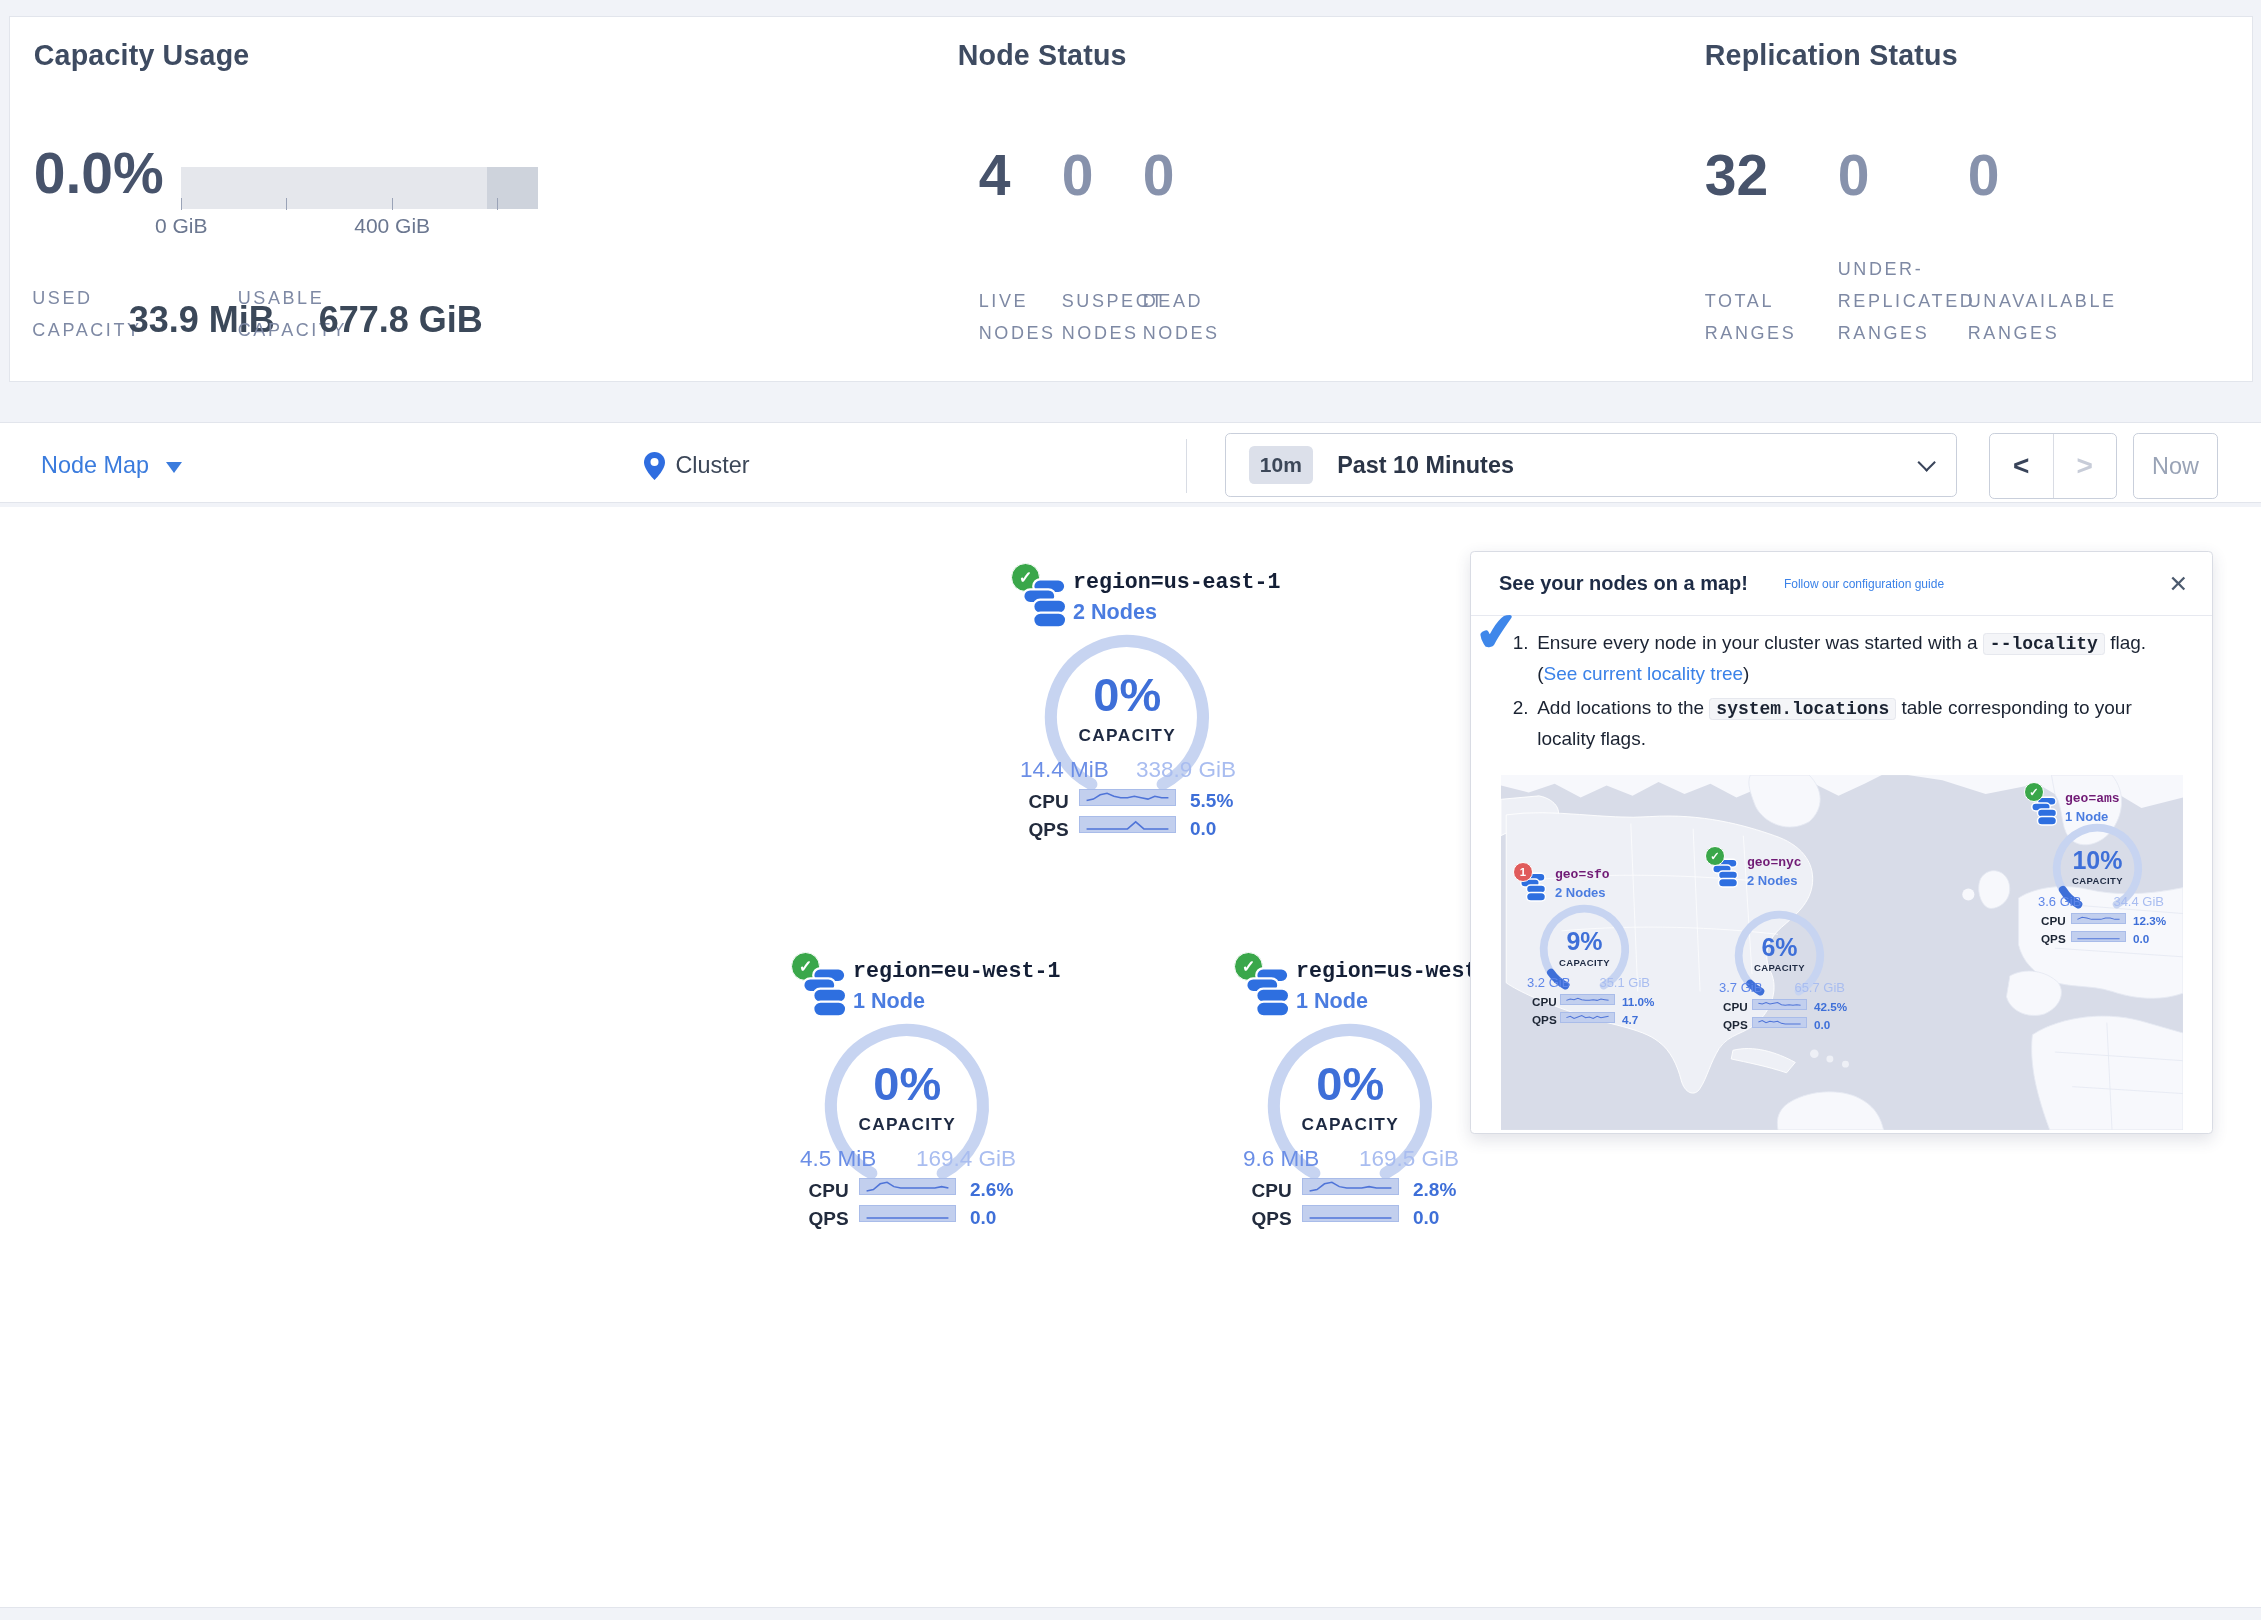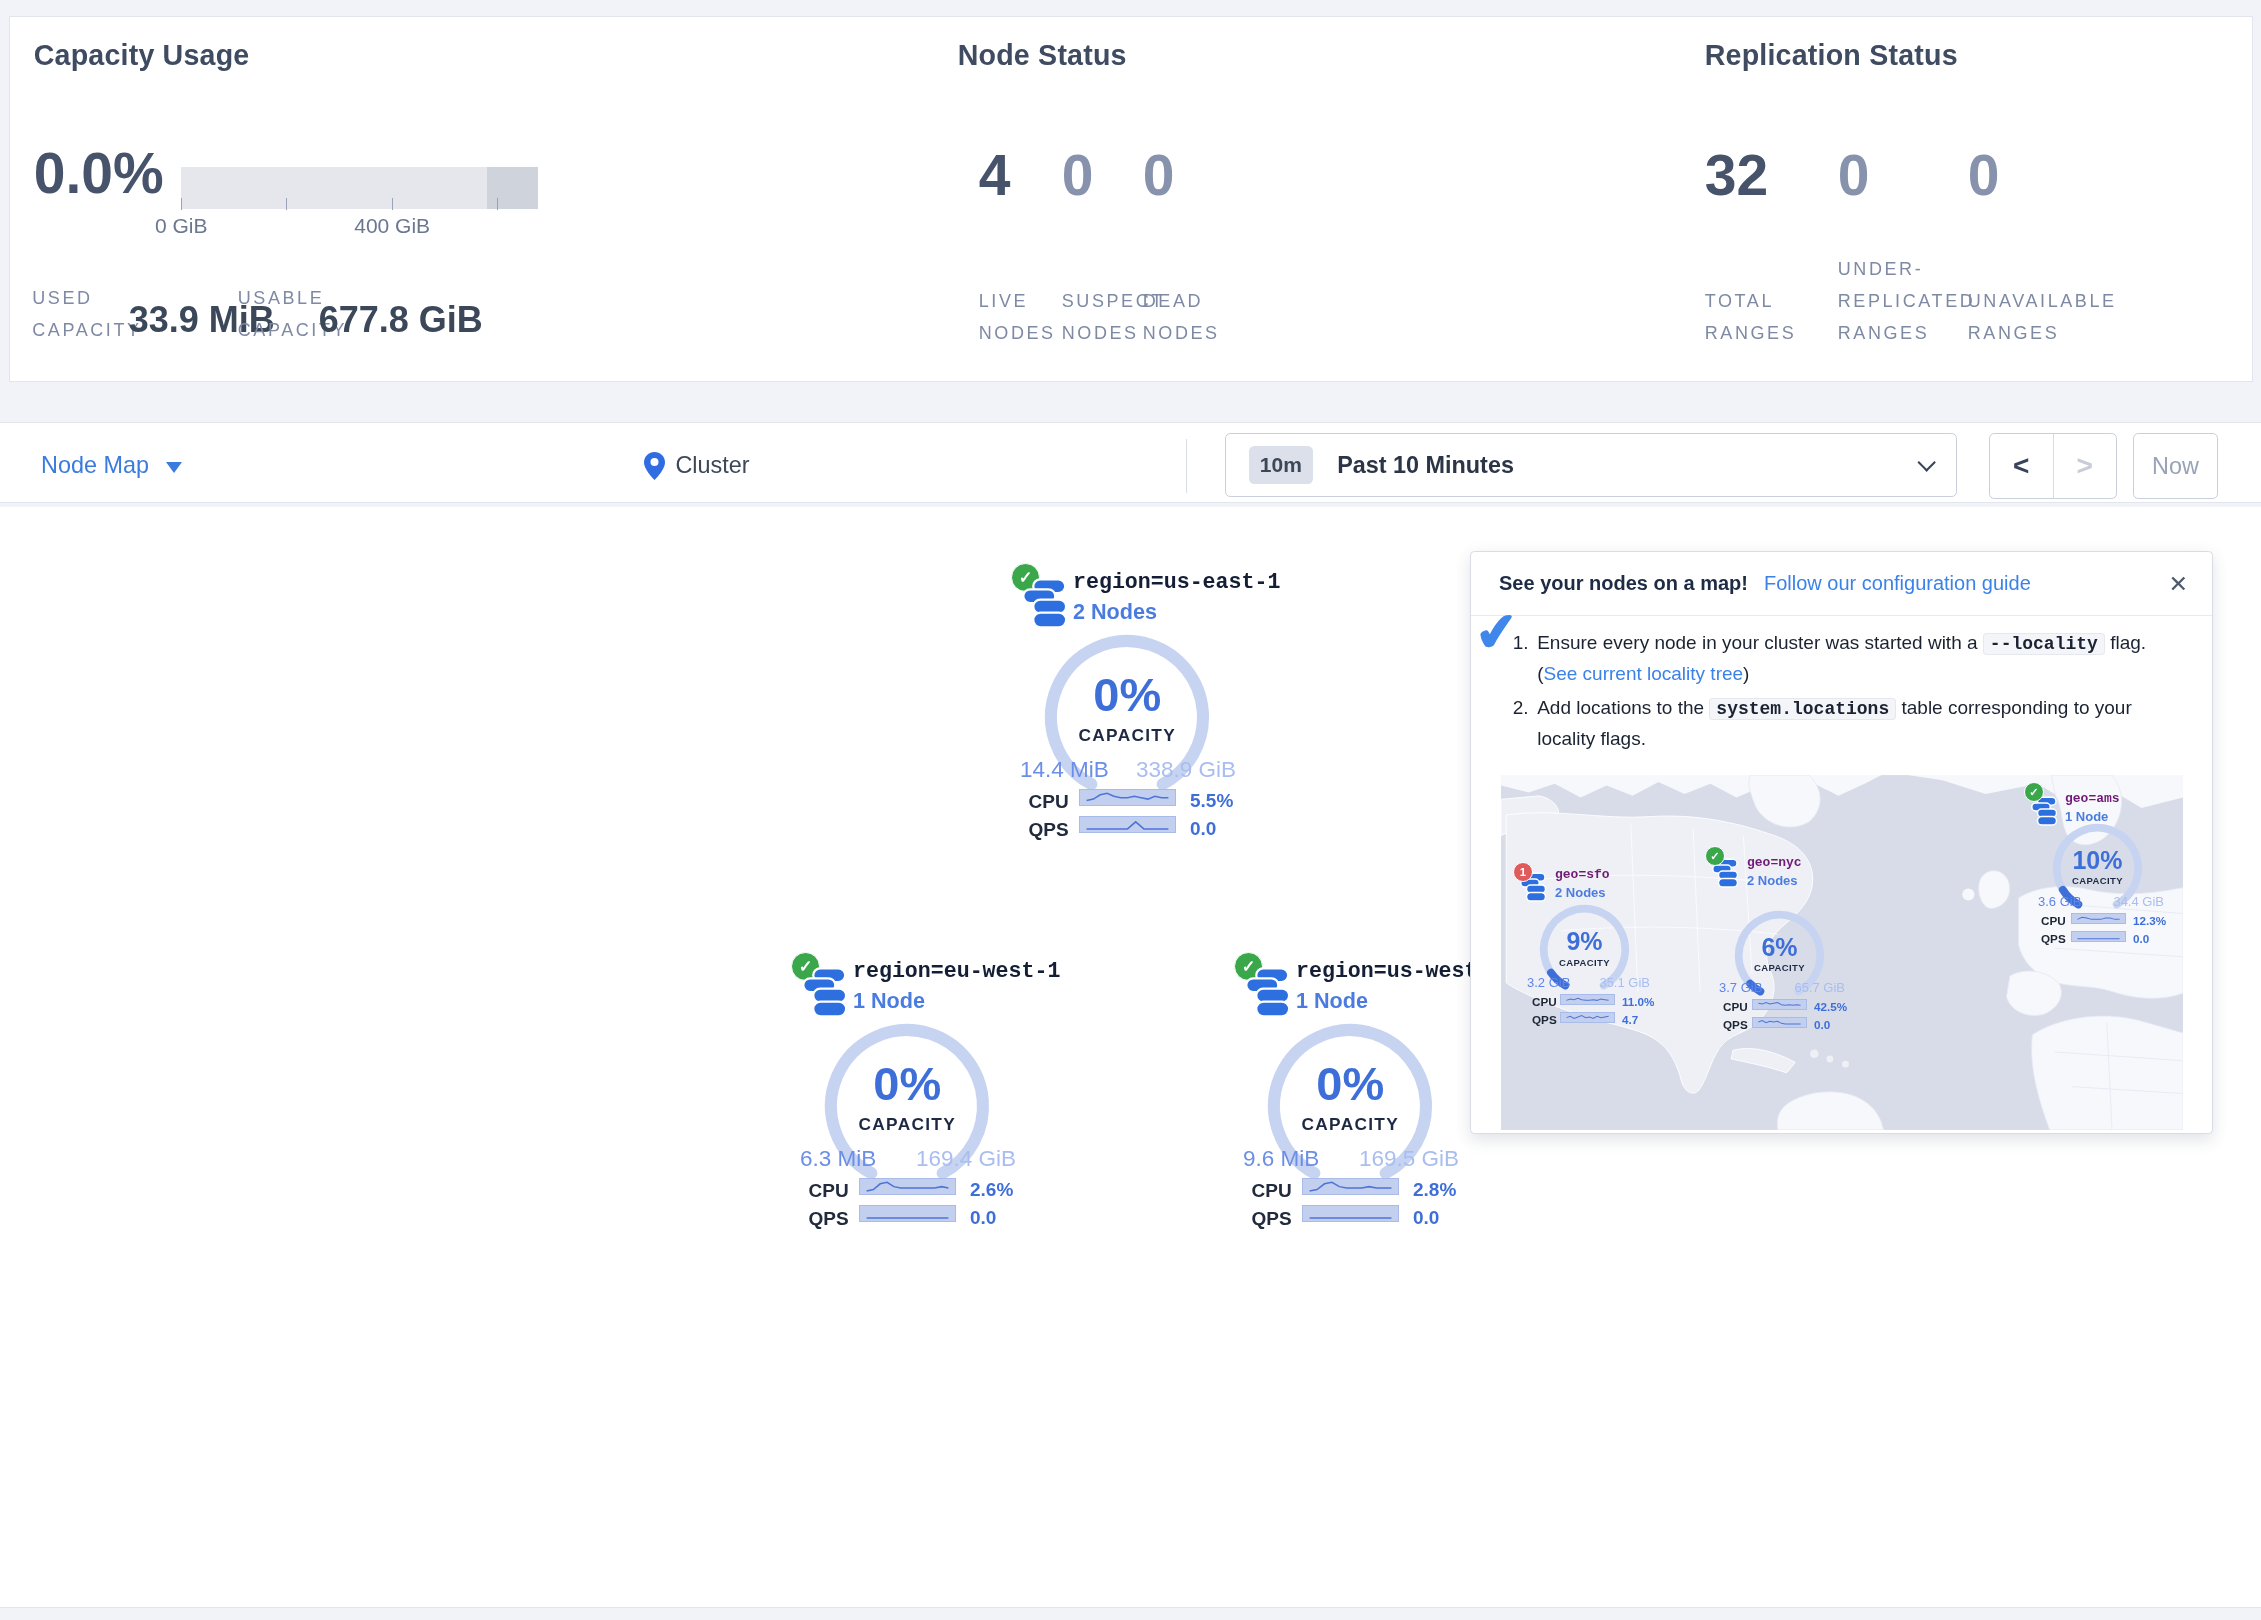--- a/index.html
+++ b/index.html
@@ -52,21 +52,21 @@
   .usedv{position:absolute;left:14px;top:196px;font-size:22.5px;color:#6b8ee6;}
   .totalv{position:absolute;left:104px;top:196px;width:126px;text-align:right;font-size:22.5px;color:#a9bdf0;}
   .mrow-label{position:absolute;font-size:19px;font-weight:700;color:#222b3d;}
   .sparkbox{position:absolute;width:97px;height:17.3px;background:#c2cfee;border:0.9px solid #a9bce9;box-sizing:border-box;}
   .mrow-val{position:absolute;width:55px;text-align:left;font-size:19px;font-weight:700;color:#3e6fd8;}
 
   
   .popup{position:absolute;left:1470px;top:551px;width:743px;height:583px;background:#fff;border:0.9px solid #d9dce4;border-radius:4.3px;box-shadow:0 5.2px 15.6px rgba(50,60,90,.14);box-sizing:border-box;}
   .popup-header{position:absolute;left:0;top:0;width:100%;height:64px;border-bottom:0.9px solid #e7e9f0;box-sizing:border-box;display:flex;align-items:center;padding:0 24px 0 28px;}
   .popup-title{font-size:20px;font-weight:700;color:#1d2b45;}
-  .popup-link{font-size:20px;color:#3b82e8;margin-left:16px;cursor:pointer;}
+  .popup-link{font-size:12px;color:#3b82e8;margin-left:36px;cursor:pointer;}
   .popup-close{margin-left:auto;font-size:23.4px;color:#4c5a6e;cursor:pointer;}
   .steps{position:absolute;left:35px;top:76px;width:675px;font-size:19px;line-height:29px;color:#1b2332;}
   .step{display:flex;margin-bottom:5.2px;}
   .step .num{flex:none;width:22.5px;text-align:right;margin-right:8.7px;}
   .codechip{font-family:"Liberation Mono","DejaVu Sans Mono",monospace;font-size:18px;font-weight:700;background:#f4f5f8;border:0.9px solid #e6e8ee;border-radius:3.5px;padding:0 6px;}
   .steplink{color:#3b82e8;cursor:pointer;}
   .bigcheck{position:absolute;left:3.5px;top:50px;font-size:52px;font-weight:700;color:#3f87ea;transform:rotate(-6deg);z-index:3;}
   .minimap{position:absolute;left:30px;top:223px;width:682px;height:355px;background:#fbfcfe;overflow:hidden;}
 
   
@@ -220,21 +220,21 @@
           <rect x="13" y="40" width="38" height="17" rx="8.5"></rect>
         </g>
       </svg>
       <div class="card-title">region=eu-west-1</div>
       <div class="card-nodes">1 Node</div>
       <svg class="gaugebox" viewBox="0 0 240 205">
           <path d="M78.7,179.7 A88,88 0 0 1 147.2,18.3 M147.2,18.3 A88,88 0 0 1 161.3,179.7 " fill="none" stroke="#c7d4f1" stroke-width="14" stroke-linecap="round"></path>
         </svg>
       <div class="pct">0%</div>
       <div class="capword">CAPACITY</div>
-      <div class="usedv">6.3 MiB</div>
+      <div class="usedv">4.5 MiB</div>
       <div class="totalv">169.4 GiB</div>
       <div class="mrow-label" style="left:22.5px;top:230px;">CPU</div>
       <svg class="sparkbox" style="left:73px;top:228px;" viewBox="0 0 112 20">
           <polyline points="2.5,15.6 11.4,13.8 20.3,6.3 29.3,4.4 38.2,10.0 47.1,11.9 56.0,11.9 64.9,11.9 73.8,11.9 82.8,11.9 91.7,11.9 100.6,10.0 109.5,11.9" fill="none" stroke="#4f74d8" stroke-width="2"></polyline>
         </svg>
       <div class="mrow-val" style="left:184px;top:229px;">2.6%</div>
       <div class="mrow-label" style="left:22.5px;top:258px;">QPS</div>
       <svg class="sparkbox" style="left:73px;top:255px;" viewBox="0 0 112 20">
           <polyline points="2.5,15.6 17.8,15.6 33.1,15.6 48.4,15.6 63.6,15.6 78.9,15.6 94.2,15.6 109.5,15.6" fill="none" stroke="#4f74d8" stroke-width="2"></polyline>
         </svg>

